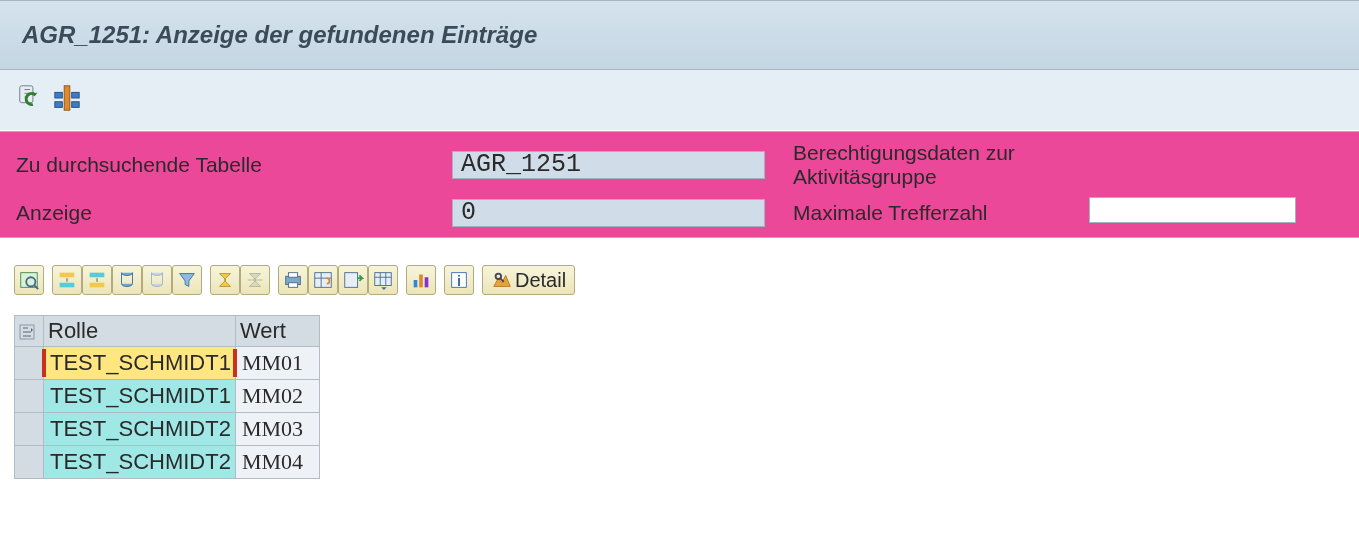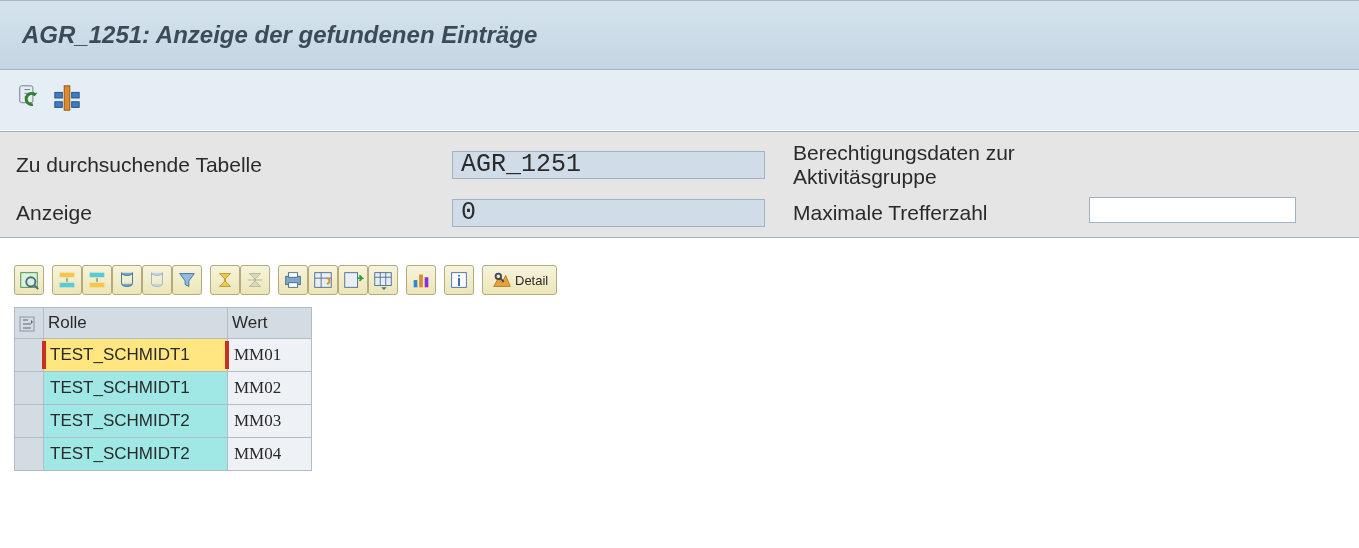--- a/index.html
+++ b/index.html
@@ -4,37 +4,37 @@
 <style>
   html,body{margin:0;padding:0;font-family:Arial,Helvetica,sans-serif;font-size:20px;color:#2a2a2a;}
   body{width:1359px;height:548px;background:#fff;overflow:hidden;}
   
   .titlebar{height:68px;background:linear-gradient(#d5e3ed,#c4d6e3);border-top:1px solid #a5b5c2;border-bottom:1px solid #a5b5c2;display:flex;align-items:center;padding-left:22px;}
   .titlebar .title{font-size:24px;font-weight:bold;font-style:italic;color:#3c4b57;}
   
   .apptoolbar{height:60px;background:#e6eef5;border-bottom:1px solid #fff;display:flex;align-items:center;padding-left:16px;gap:6px;}
   .apptoolbar svg{width:30px;height:30px;cursor:pointer;}
   
-  .params{background:#e5e5e5;border-top:1px solid #9fb3c3;border-bottom:1px solid #9fb3c3;padding:4px 12px 4px 12px;font-size:21px;}
+  .params{background:#ec4899;border-top:1px solid #9fb3c3;border-bottom:1px solid #9fb3c3;padding:4px 12px 4px 12px;font-size:21px;}
   table.form td{padding:3px 2px;vertical-align:middle;}
   .outp{display:inline-block;background:#d0dde8;border:1px solid #9fb3c3;min-height:26px;line-height:26px;font-family:'Courier New',monospace;font-size:25px;padding:0 8px;}
   .inp{display:inline-block;background:#fff;border:1px solid #9fb3c3;height:24px;width:205px;}
   
   .gap{height:25px;background:#fff;}
   
   .alvwrap{padding:0 0 0 14px;}
   
   .alvtoolbar{height:34px;display:flex;align-items:center;gap:0px;}
   .alvtoolbar .sep{width:8px;}
   .btn{display:flex;align-items:center;background:linear-gradient(#f7f4dd,#ece5b8);border:1px solid #b3ab7c;border-radius:3px;height:28px;padding:0 3px;}
   .btn svg{width:22px;height:22px;}
   .btn.wide{padding:0 8px;}
-  .btn-label{font-size:13px;margin-left:2px;}
-  
-  .grid{margin-top:10px;border-collapse:collapse;font-size:17px;}
+  .btn-label{font-size:20px;margin-left:2px;}
+  
+  .grid{margin-top:18px;border-collapse:collapse;font-size:22px;}
   .grid th{background:#d4dce3;border:1px solid #b3bcc5;text-align:left;font-weight:normal;height:30px;padding:0 4px;}
   .grid td{border:1px solid #b3bcc5;height:32px;padding:0 4px 0 6px;}
   .grid td.role{background:#a0e8e6;font-family:Arial;}
   .grid tr.sel td.role{background:#ffe680;position:relative;}
   .grid tr.sel td.role::before, .grid tr.sel td.role::after{
     content:"";position:absolute;top:2px;bottom:2px;width:4px;background:#c83020;
   }
   .grid tr.sel td.role::before{left:-2px;}
   .grid tr.sel td.role::after{right:-2px;}
   .grid td.wert{background:#eef1f5;font-family:Liberation Serif, serif;}

